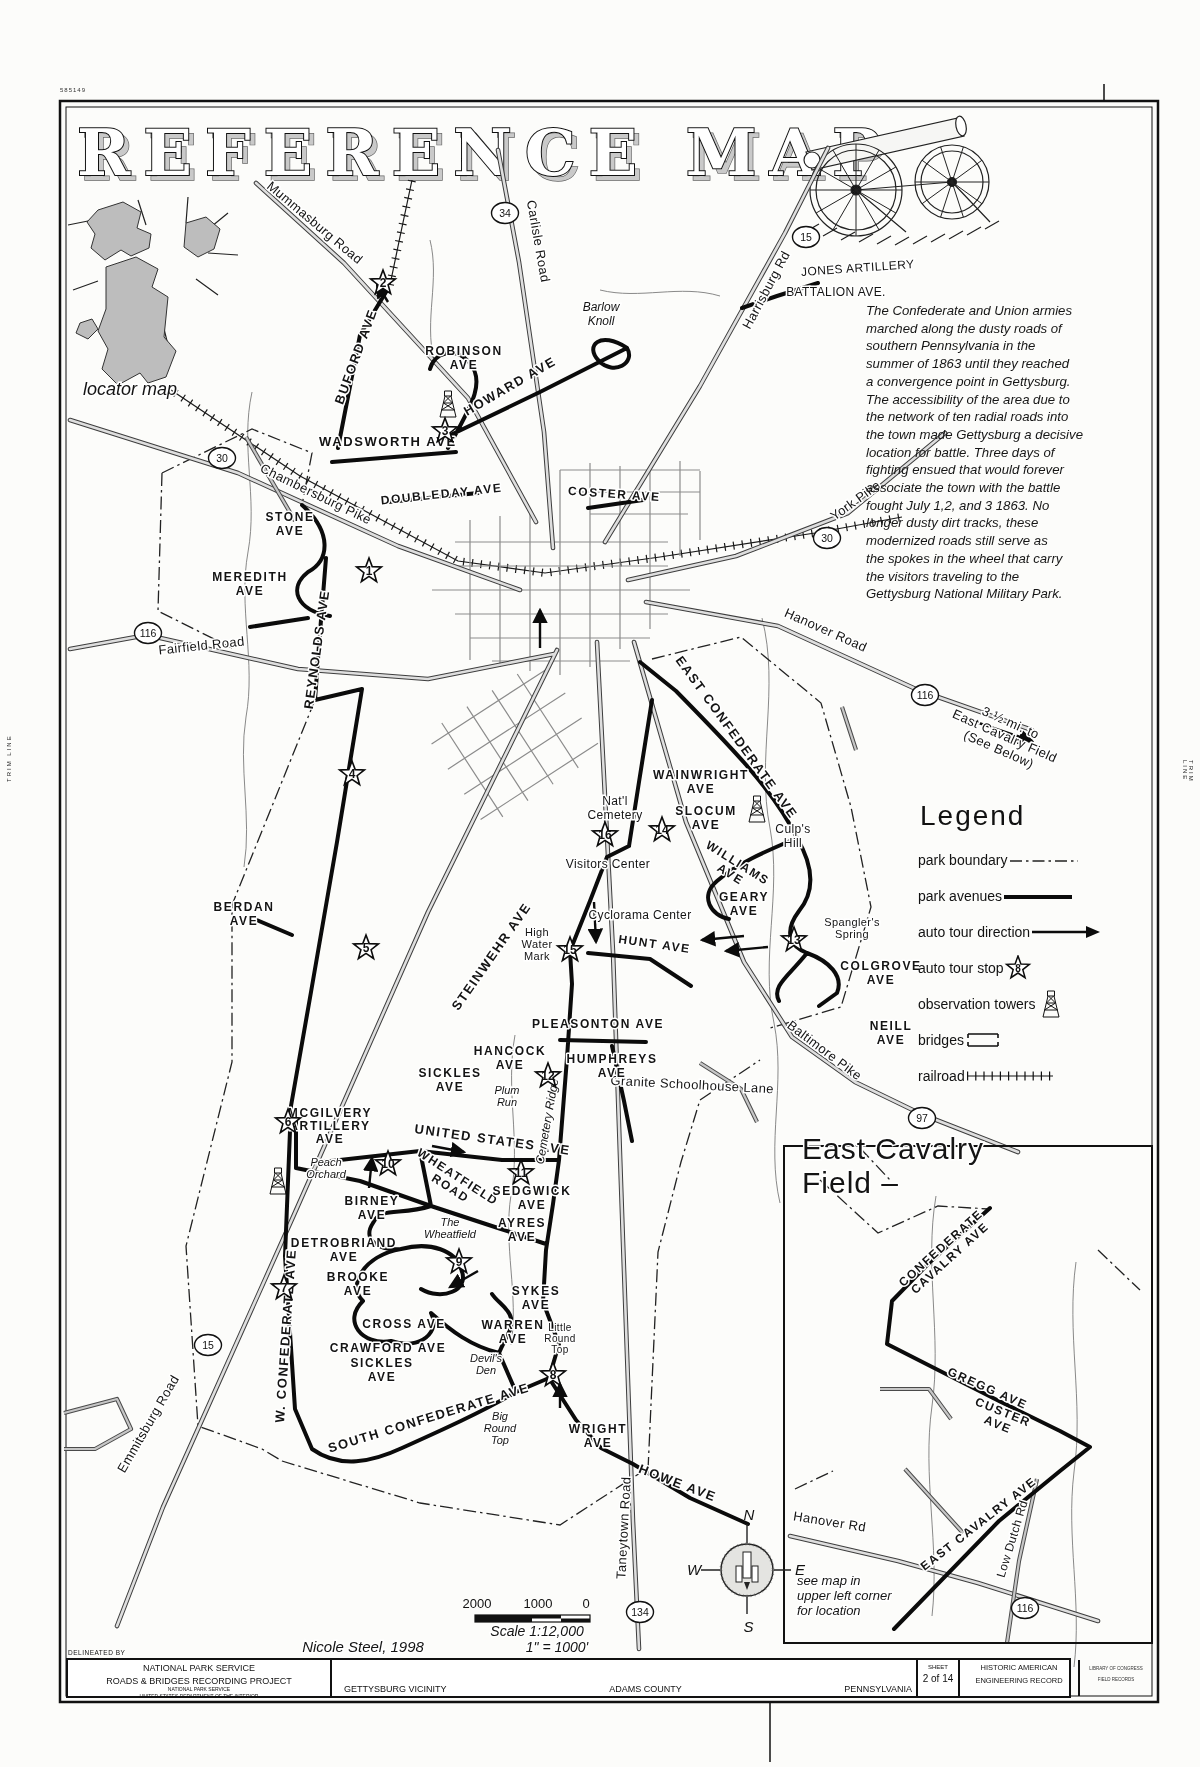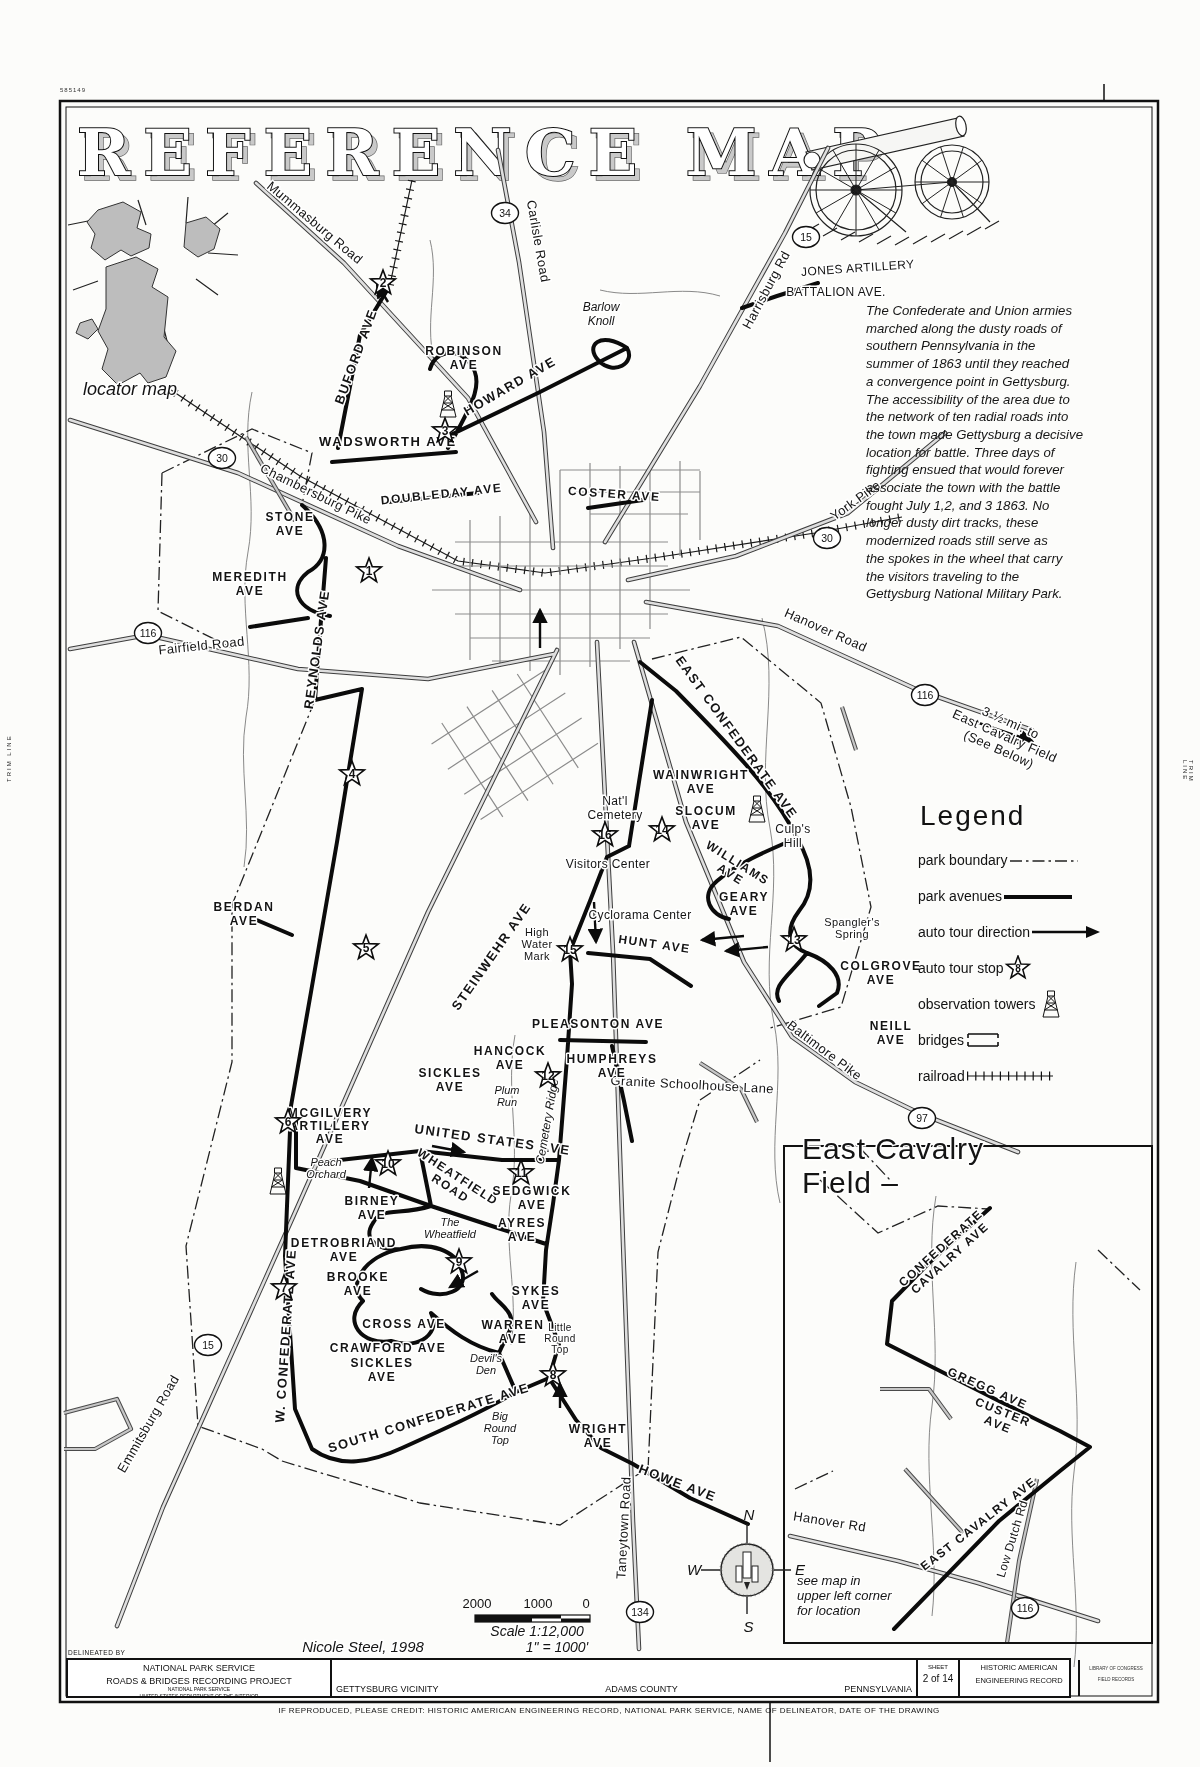--- a/index.html
+++ b/index.html
@@ -55,21 +55,21 @@
   
   #delineated{left:68px;top:1649px;font-size:6.5px;letter-spacing:.5px;}
   #title-block{left:66px;top:1658px;width:1005px;height:40px;border:2px solid #111;box-sizing:border-box;background:#fff;}
   .tb-div{position:absolute;top:0;bottom:0;width:1.5px;background:#111;}
   .tb-cell{position:absolute;top:0;bottom:0;overflow:hidden;}
   #tb-org{left:0;width:262px;text-align:center;}
   #tb-org .l1{font-size:9px;line-height:10px;margin-top:3px;}
   #tb-org .l2{font-size:5px;line-height:5.5px;margin-top:1px;}
   #tb-center{left:264px;width:584px;}
   #tb-title{font-size:14.5px;letter-spacing:1px;text-align:center;margin-top:4px;white-space:nowrap;}
-  #tb-row{position:absolute;left:4px;right:4px;bottom:2px;display:flex;justify-content:space-between;font-size:9px;}
+  #tb-row{position:absolute;left:12px;right:4px;bottom:2px;display:flex;justify-content:space-between;font-size:9px;}
   #tb-sheet{left:850px;width:40px;text-align:center;}
   #tb-sheet .sl{font-size:6px;margin-top:4px;}
   #tb-sheet .sv{font-size:10px;margin-top:3px;}
   #tb-haer{left:892px;width:118px;text-align:center;}
   #tb-haer .h{font-size:7.5px;line-height:8.5px;margin-top:4px;}
   #tb-haer .pa{font-size:9.5px;margin-top:12px;}
   #tb-loc{left:1012px;width:72px;text-align:center;}
   #tb-loc .t{font-size:4.5px;line-height:5px;margin-top:6px;color:#333;}
   #credit{left:66px;top:1706px;width:1086px;text-align:center;font-size:8px;letter-spacing:.4px;}
 </style>
@@ -514,15 +514,14 @@
   <div class="tb-cell" id="tb-haer">
     <div class="h">HISTORIC AMERICAN</div>
     <div class="h">ENGINEERING RECORD</div>
     <div class="pa">PA-485</div>
   </div>
   <div class="tb-cell" id="tb-loc">
     <div class="t">LIBRARY OF CONGRESS</div>
     <div class="t">FIELD RECORDS</div>
   </div>
 </div>
-<div id="credit" class="ov">IF REPRODUCED, PLEASE CREDIT: HISTORIC AMERICAN ENGINEERING RECORD, NATIONAL PARK SERVICE, NAME OF DELINEATOR, DATE OF THE DRAWING</div>
 
 </div>
 
 </body></html>

